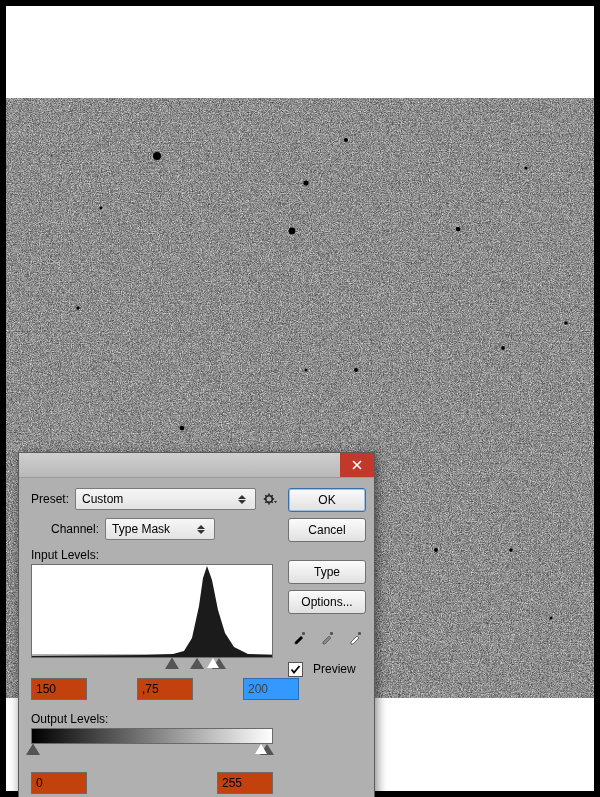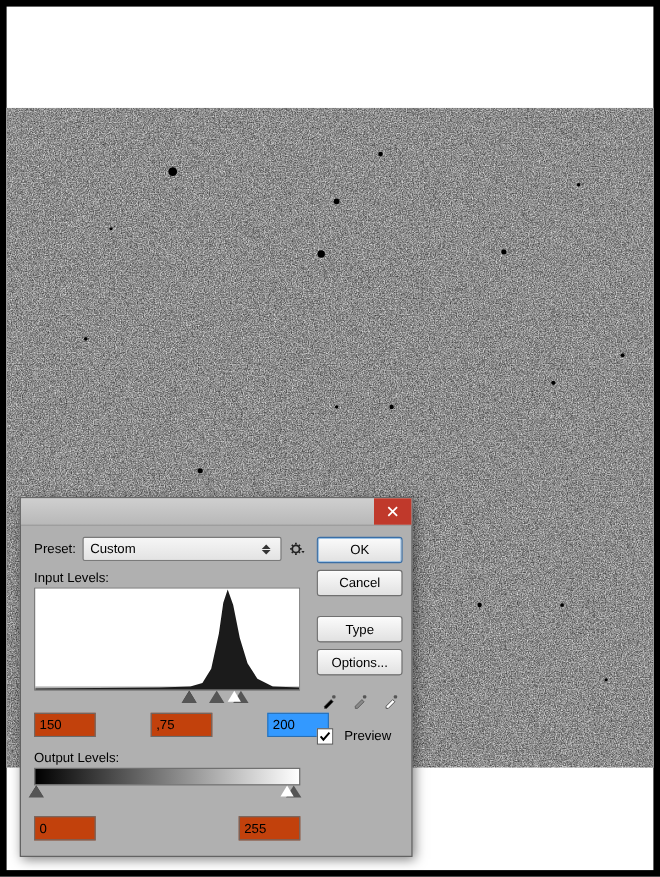--- a/index.html
+++ b/index.html
@@ -114,21 +114,21 @@
     border-left:6px solid transparent;border-right:6px solid transparent;border-bottom:10px solid #fff}
   .tri-outline{position:absolute;top:0;left:-7px;width:0;height:0;
     border-left:7px solid transparent;border-right:7px solid transparent;border-bottom:11px solid #555}
 
   .num-row{display:flex;gap:50px;margin-top:6px}
   .num-input{
     width:46px;height:18px;
     background:#c2410c;border:1px solid #6a6a6a;
     padding:1px 4px;font-size:12px;
   }
-  .num-input.sel{background:#3399ff;color:#000000;border-color:#2a6fb3}
+  .num-input.sel{background:#3399ff;color:#404040;border-color:#2a6fb3}
 
   .gradient-bar{
     width:240px;height:14px;
     background:linear-gradient(to right,#000,#fff);
     border:1px solid #6a6a6a;
     position:relative;
     margin-top:2px;
   }
 
   .out-row{display:flex;justify-content:space-between;width:242px;margin-top:14px}
@@ -231,20 +231,30 @@
               <line x1="2.3" y1="3.3" x2="3.3" y2="4.3"></line>
                 <line x1="8.7" y1="9.7" x2="9.7" y2="10.7"></line>
               <line x1="2.3" y1="10.7" x2="3.3" y2="9.7"></line>
                 <line x1="8.7" y1="4.3" x2="9.7" y2="3.3"></line>
             </g>
             <path d="M11 9 l3 0 l-1.5 2 z" fill="#222"></path>
           </svg>
         </span>
       </div>
 
+      <div class="row" style="margin-left:20px">
+        <span class="lbl">Channel:</span>
+        <div class="select" style="width:96px">
+          <span class="val">Type Mask</span>
+          <span class="arrows">
+              <span class="tri-up"></span>
+              <span class="tri-dn"></span>
+            </span>
+        </div>
+      </div>
 
       <div class="section-lbl">Input Levels:</div>
 
       <div class="histogram-box">
         <svg width="240" height="92" viewBox="0 0 240 92">
 
           <rect x="0" y="89" width="240" height="3" fill="#222" opacity=".35"></rect>
 
           <path d="M0 91
                    L113 90

